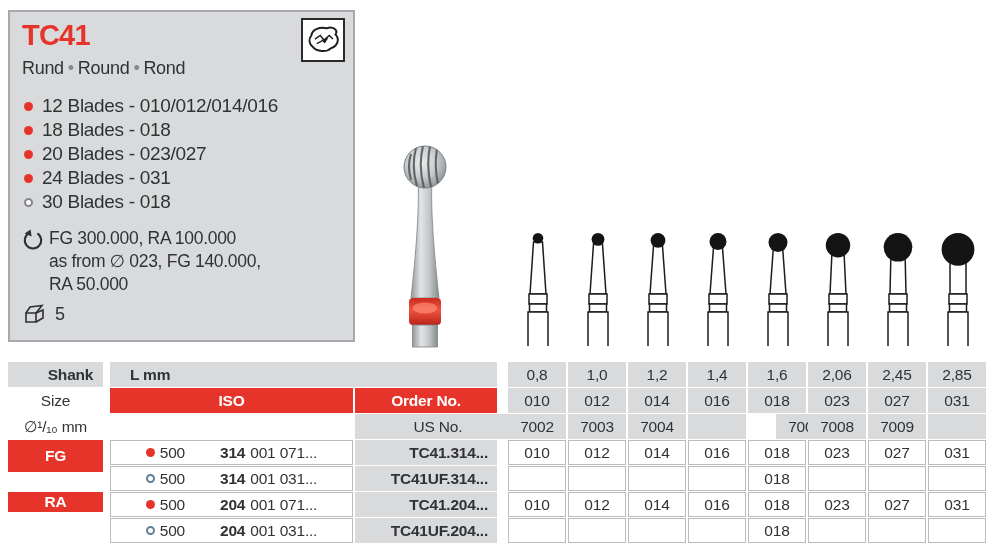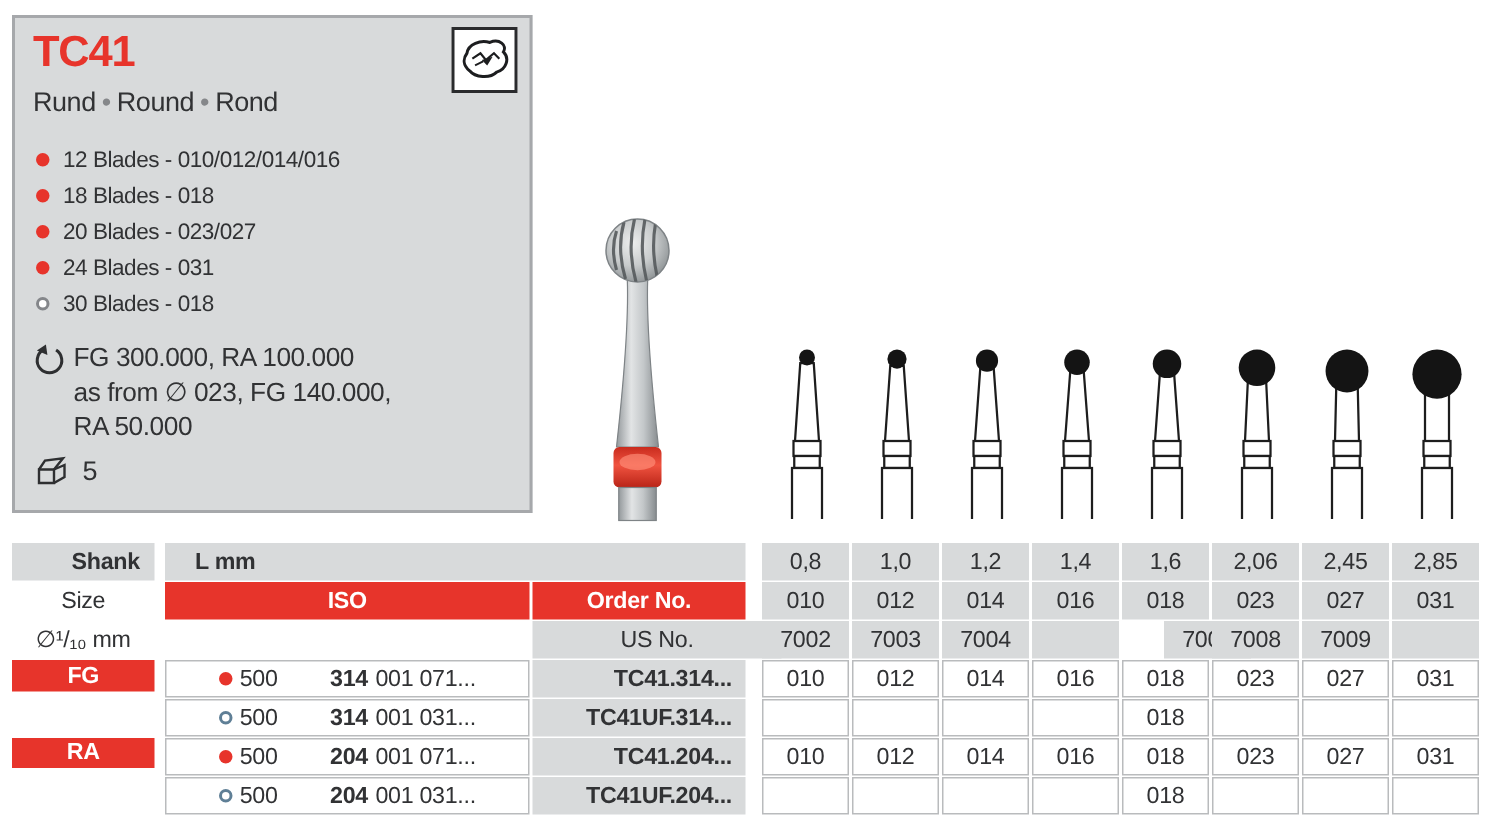--- a/index.html
+++ b/index.html
@@ -10,21 +10,21 @@
   
   #info-box{position:absolute;left:8px;top:10px;width:347px;height:332px;
     background:#d8dadb;border:2px solid #a6a8ab;box-sizing:border-box;}
   .box-head{position:relative;padding:6px 10px 0 12px;}
   .title{font-size:29px;font-weight:bold;color:#e7342b;letter-spacing:-0.8px;line-height:34px;}
   .carbide-box{position:absolute;right:8px;top:6px;width:44px;height:44px;background:#fff;
     border:2px solid #2a2b2d;box-sizing:border-box;display:flex;align-items:center;justify-content:center;}
   .subtitle{padding-left:12px;margin-top:6px;font-size:18px;letter-spacing:-0.3px;}
   .sub-dot{color:#85878a;padding:0 4px;}
   .blade-list{margin:15px 0 0 0;padding:0 0 0 14px;list-style:none;}
-  .blade-list li{display:flex;align-items:center;height:24px;font-size:15px;letter-spacing:-0.3px;}
+  .blade-list li{display:flex;align-items:center;height:24px;font-size:19px;letter-spacing:-0.3px;}
   .dot{width:9px;height:9px;border-radius:50%;margin-right:9px;flex:none;box-sizing:border-box;}
   .dot.filled{background:#e7342b;}
   .dot.open{background:#fff;border:2px solid #84868a;}
   .speed{display:flex;margin:13px 0 0 12px;}
   .speed-icon{flex:none;margin:2px 5px 0 0;}
   .speed-lines div{font-size:17.5px;line-height:23px;letter-spacing:-0.3px;}
   .pack{display:flex;align-items:center;margin:7px 0 0 12px;}
   .pack-icon{flex:none;margin-right:9px;}
   .pack-qty{font-size:18px;}
 
@@ -218,21 +218,21 @@
     <div class="tcell gray-bg bold" style="left:8px;top:362px;width:95px;height:25px;">Shank</div>
     <div class="tcell gray-bg bold left-pad" style="left:110px;top:362px;width:387px;height:25px;">L mm</div>
 
     <div class="tcell" style="left:8px;top:388px;width:95px;height:25px;">Size</div>
     <div class="tcell red-bg" style="left:110px;top:388px;width:243px;height:25px;">ISO</div>
     <div class="tcell red-bg" style="left:355px;top:388px;width:142px;height:25px;">Order No.</div>
 
     <div class="tcell" style="left:8px;top:414px;width:95px;height:25px;">∅¹/₁₀ mm</div>
     <div class="tcell gray-bg" style="left:355px;top:414px;width:166px;height:25px;">US No.</div>
 
-    <div class="tcell red-bg" style="left:8px;top:440px;width:95px;height:21px;">FG</div>
+    <div class="tcell red-bg" style="left:8px;top:440px;width:95px;height:32px;">FG</div>
     <div class="tcell iso-cell" style="left:110px;top:440px;width:243px;height:25px;">
       <span class="b filled"></span>
       <span>500</span>
       <span class="bold">314</span>
       <span>001 071...</span>
     </div>
     <div class="tcell order-cell" style="left:355px;top:440px;width:142px;height:25px;">TC41.314...</div>
 
     <div class="tcell iso-cell" style="left:110px;top:466px;width:243px;height:25px;">
       <span class="b open"></span>

